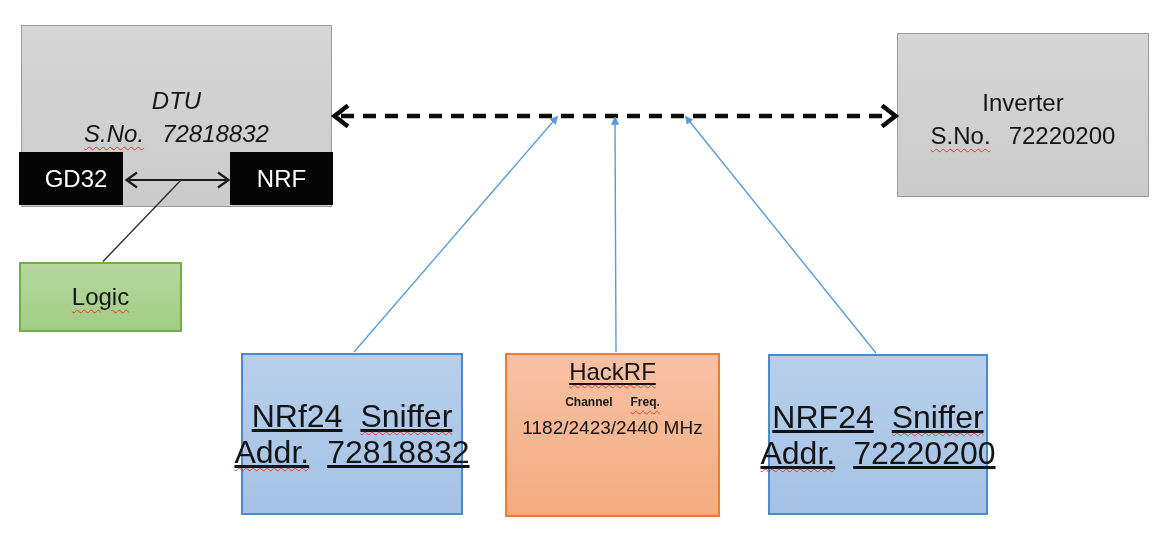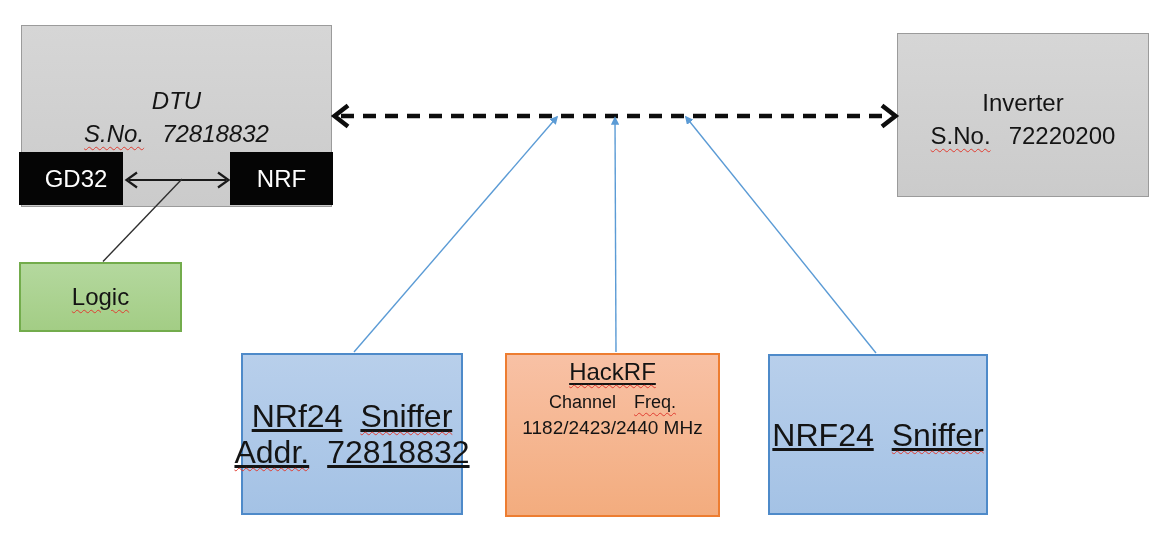--- a/index.html
+++ b/index.html
@@ -53,21 +53,21 @@
     text-underline-offset:4px;
   }
   .solid-u{
     text-decoration:underline;
     text-decoration-color:#141414;
     text-decoration-thickness:1.5px;
     text-underline-offset:3px;
   }
   .gap{margin-left:18px;}
   .hline1{font-size:24px;line-height:34px;}
-  .hline2{font-size:18px;line-height:26px;}
+  .hline2{font-size:12px;line-height:26px;font-weight:bold;}
   .hline3{font-size:19px;line-height:26px;}
   .overlay{position:absolute;left:0;top:0;pointer-events:none;}
 </style>
 </head>
 <body>
 
 <div class="canvas">
 
   <div class="box gray dtu">
     <div class="graytxt">
@@ -101,20 +101,21 @@
   </div>
 
   <div class="box orange hackrf">
     <div class="hline1"><span class="solid-u"><span class="sq">HackRF</span></span></div>
     <div class="hline2"><span>Channel</span><span class="sq gap">Freq.</span></div>
     <div class="hline3">1182/2423/2440 MHz</div>
   </div>
 
   <div class="box blue sniffer-right">
     <div><span>NRF24</span><span class="sq gap">Sniffer</span></div>
+    <div><span class="sq">Addr.</span><span class="gap">72220200</span></div>
   </div>
 
   <svg class="overlay" width="1157" height="543" viewBox="0 0 1157 543">
     <defs>
       <marker id="tinyblue" viewBox="0 0 10 10" refX="8" refY="5" markerWidth="6" markerHeight="6" orient="auto">
         <path d="M0,0 L10,5 L0,10 z" fill="#5b9bd5"></path>
       </marker>
     </defs>
 
     <line x1="341" y1="116" x2="889" y2="116" stroke="#0d0d0d" stroke-width="4.5" stroke-dasharray="13 9"></line>

